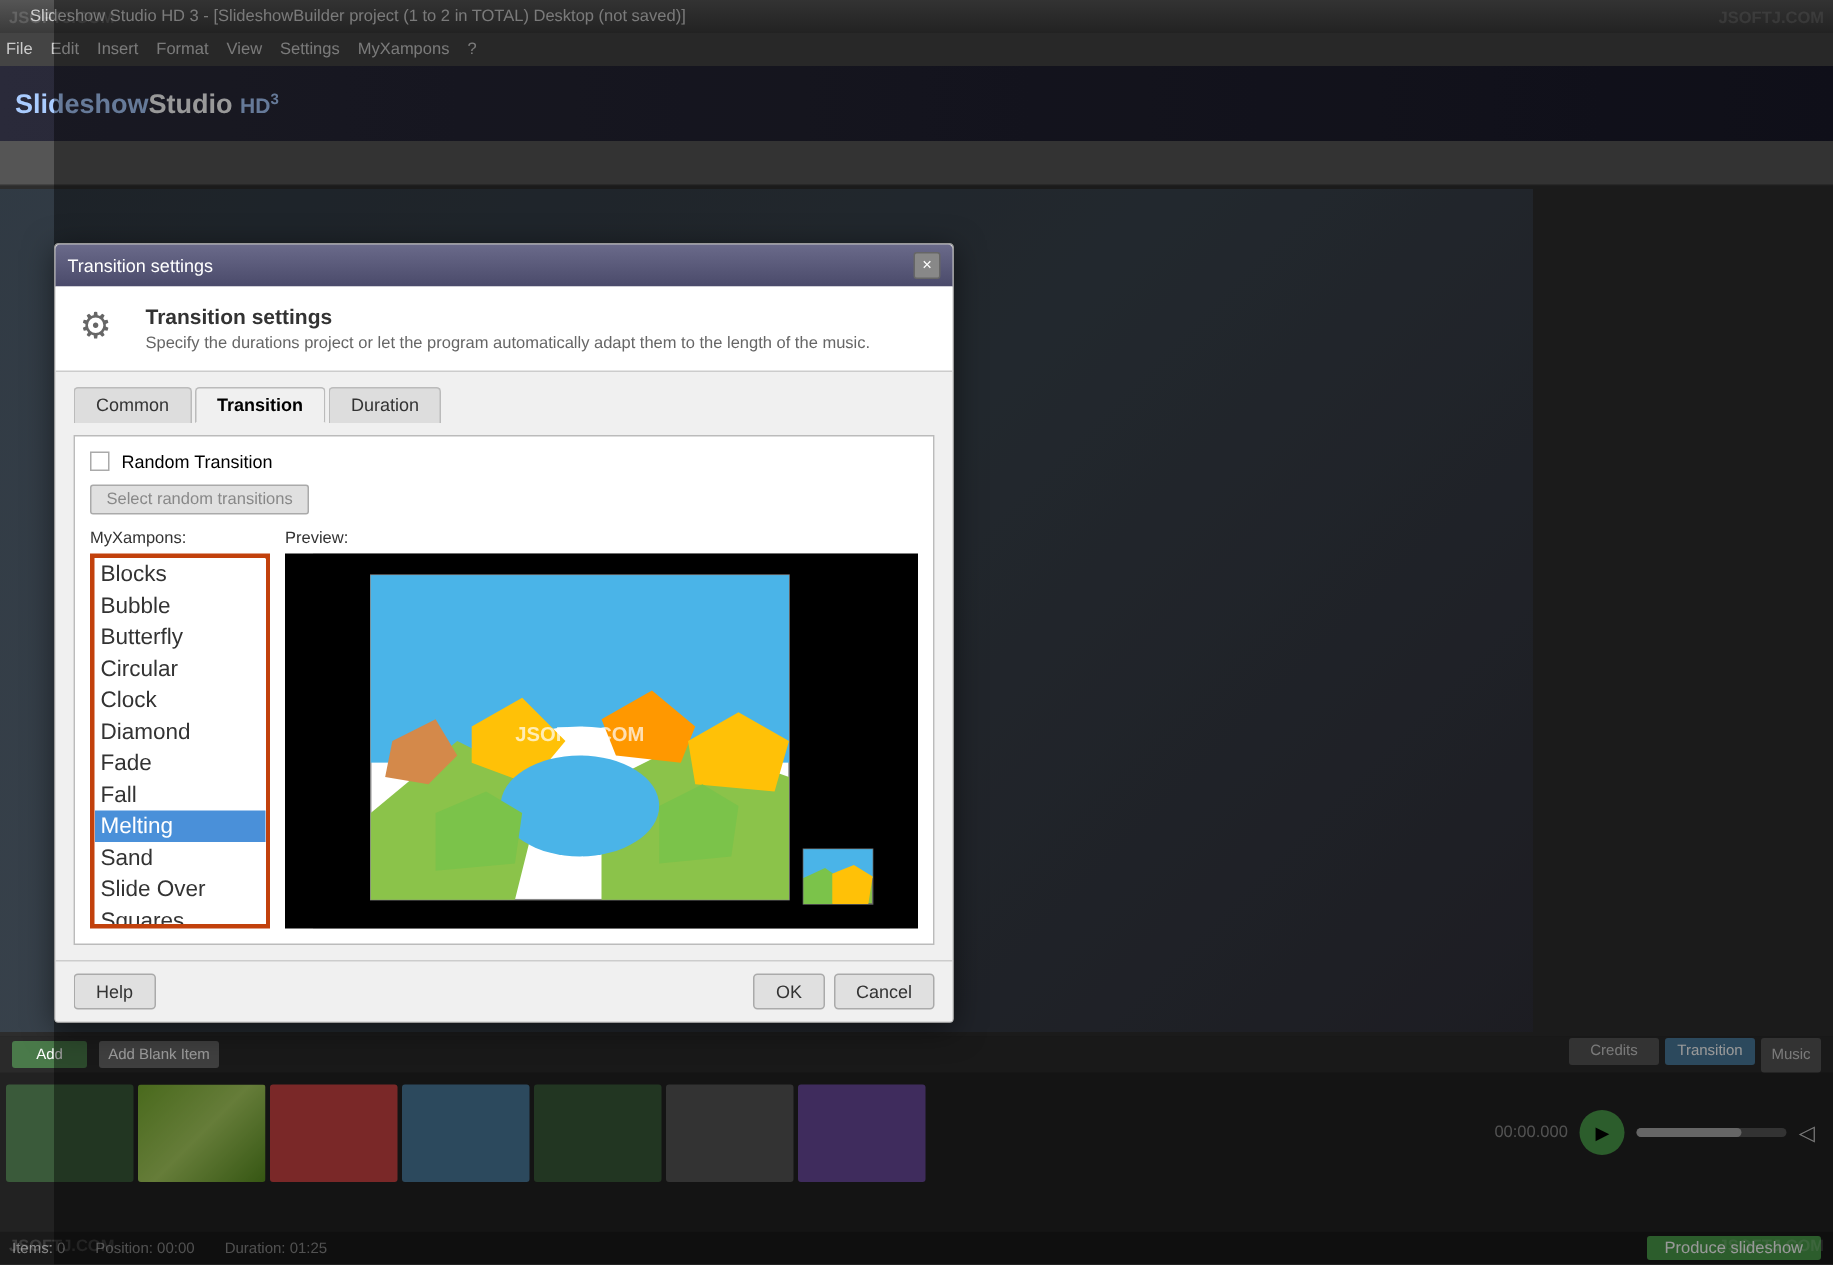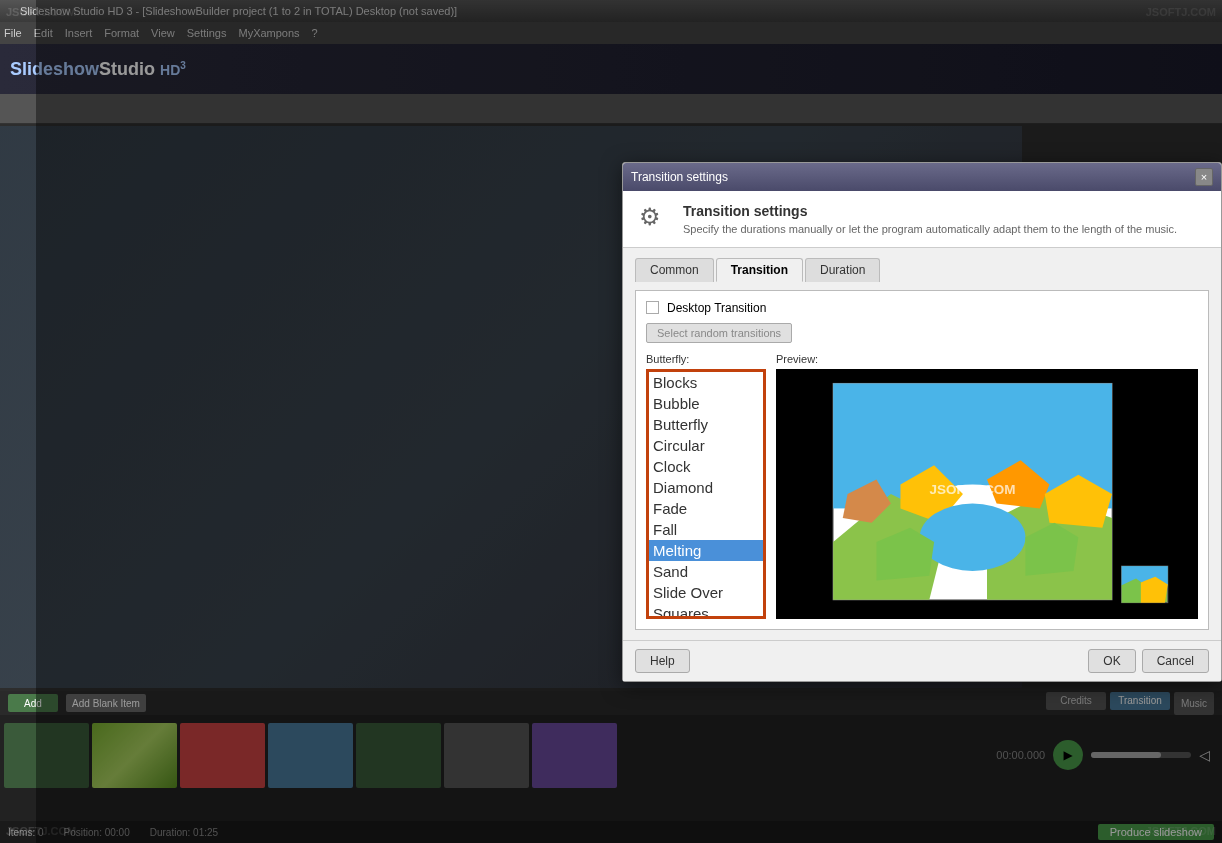--- a/index.html
+++ b/index.html
@@ -75,21 +75,21 @@
       gap: 20px;
     }
 
     
     .modal-overlay {
       position: absolute;
       inset: 0;
       background: rgba(0,0,0,0.4);
       display: flex;
       align-items: center;
-      justify-content: flex-end;
+      justify-content: flex-start;
       z-index: 100;
       margin-left: 36px;
     }
 
     
     .dialog {
       width: 600px;
       background: #f0f0f0;
       border: 1px solid #999;
       box-shadow: 0 4px 20px rgba(0,0,0,0.5);
@@ -420,46 +420,46 @@
 
       <div class="dialog-titlebar">
         <span class="dialog-title-text">Transition settings</span>
         <div class="dialog-close-btn">×</div>
       </div>
 
       <div class="dialog-header">
         <div class="dialog-header-icon">⚙</div>
         <div>
           <div class="dialog-header-title">Transition settings</div>
-          <div class="dialog-header-desc">Specify the durations manually or let the program automatically adapt them to the length of the music.</div>
+          <div class="dialog-header-desc">Specify the durations project or let the program automatically adapt them to the length of the music.</div>
         </div>
       </div>
 
       <div class="dialog-body">
 
         <div class="tab-bar">
           <div class="tab">Common</div>
           <div class="tab active">Transition</div>
           <div class="tab">Duration</div>
         </div>
 
         <div class="tab-content">
 
           <div class="random-row">
             <div class="checkbox"></div>
-            <span>Desktop Transition</span>
+            <span>Random Transition</span>
           </div>
           <div style="margin-bottom:10px;">
             <button class="random-btn">Select random transitions</button>
           </div>
 
           <div class="transition-layout">
 
             <div class="transition-list-section">
-              <div class="transition-label">Butterfly:</div>
+              <div class="transition-label">MyXampons:</div>
               <div class="transition-listbox" id="transition-list">
                   <div class="list-item">Blocks</div>
                   <div class="list-item">Bubble</div>
                   <div class="list-item">Butterfly</div>
                   <div class="list-item">Circular</div>
                   <div class="list-item">Clock</div>
                   <div class="list-item">Diamond</div>
                   <div class="list-item">Fade</div>
                   <div class="list-item">Fall</div>
                   <div class="list-item selected">Melting</div>

